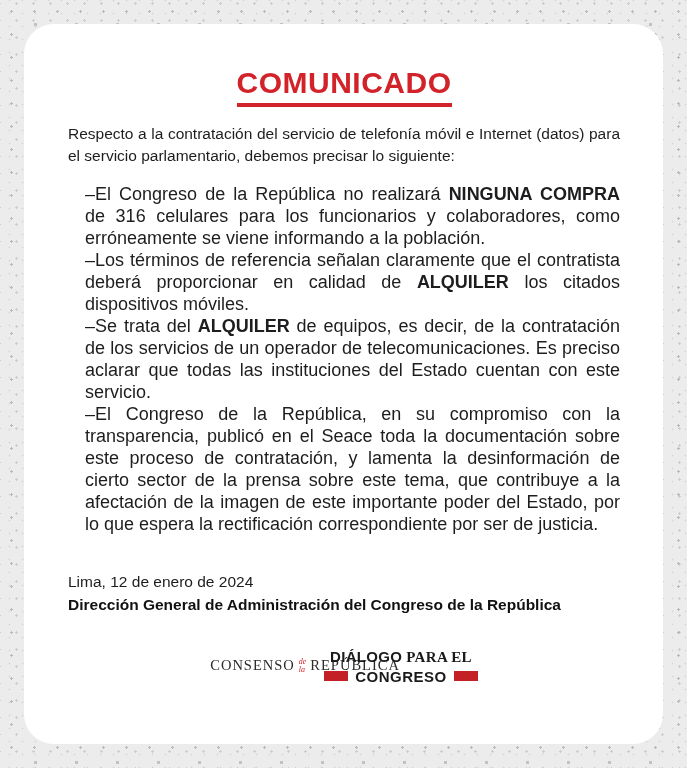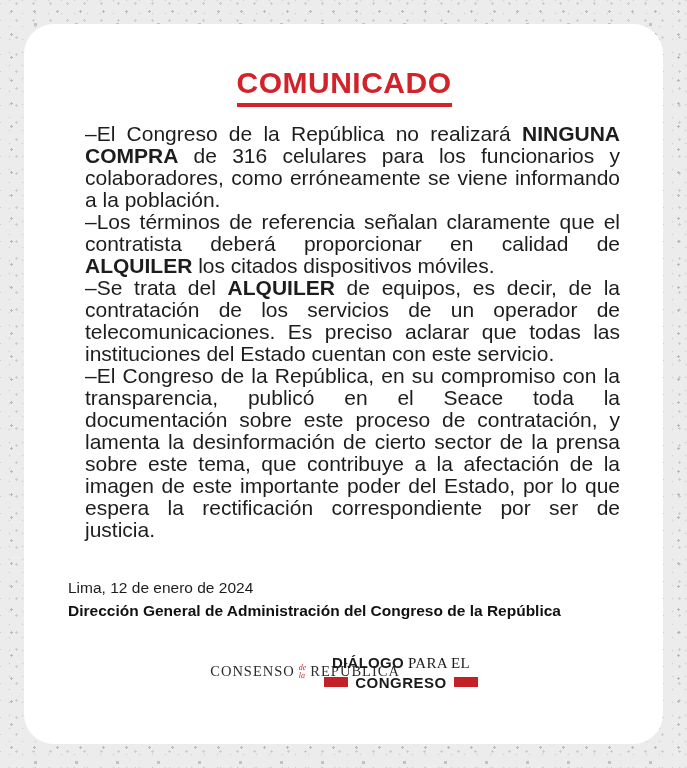--- a/index.html
+++ b/index.html
@@ -41,21 +41,21 @@
     font-size: 15.5px;
     line-height: 22px;
     color: #1d1d1f;
     text-align: justify;
   }
   .bullets {
     margin-top: 16px;
     padding-left: 17px;
   }
   .bullets p {
-    font-size: 21px;
+    font-size: 18px;
     line-height: 22px;
     color: #1d1d1f;
     text-align: justify;
   }
   .bullets strong { font-weight: 700; }
   .date-line {
     margin-top: 36px;
     font-size: 15.5px;
     line-height: 22px;
     color: #1d1d1f;
@@ -106,21 +106,21 @@
     line-height: 1;
   }
   .motto { text-align: center; }
   .motto-line1 {
     font-size: 15px;
     color: #1a1a1a;
     letter-spacing: 0.3px;
     white-space: nowrap;
   }
   .motto-line1 .strong-part { font-weight: 700; }
-  .motto-line1 .serif-part { font-family: "Liberation Serif", serif; font-weight: 400; }
+  .motto-line1 .serif-part { font-family: "Liberation Serif", serif; font-weight: 700; }
   .motto-line2 {
     margin-top: 2px;
     display: flex;
     align-items: center;
     justify-content: center;
     gap: 7px;
   }
   .motto-bar { width: 24px; height: 10px; background: var(--red-dark); }
   .motto-line2 .word {
     font-size: 15px;
@@ -138,20 +138,21 @@
 </style>
 </head>
 <body>
 
 <div class="card">
 
   <div class="title-wrap">
     <h1 class="title">COMUNICADO</h1>
   </div>
 
+  <p class="intro">Respecto a la contratación del servicio de telefonía móvil e Internet (datos) para el servicio parlamentario, debemos precisar lo siguiente:</p>
 
   <div class="bullets">
       <p><span>–El Congreso de la República no realizará </span><strong>NINGUNA COMPRA</strong><span> de 316 celulares para los funcionarios y colaboradores, como erróneamente se viene informando a la población.</span></p>
       <p><span>–Los términos de referencia señalan claramente que el contratista deberá proporcionar en calidad de </span><strong>ALQUILER</strong><span> los citados dispositivos móviles.</span></p>
       <p><span>–Se trata del </span><strong>ALQUILER</strong><span> de equipos, es decir, de la contratación de los servicios de un operador de telecomunicaciones. Es preciso aclarar que todas las instituciones del Estado cuentan con este servicio.</span></p>
       <p><span>–El Congreso de la República, en su compromiso con la transparencia, publicó en el Seace toda la documentación sobre este proceso de contratación, y lamenta la desinformación de cierto sector de la prensa sobre este tema, que contribuye a la afectación de la imagen de este importante poder del Estado, por lo que espera la rectificación correspondiente por ser de justicia.</span></p>
     </div>
 
   <p class="date-line">Lima, 12 de enero de 2024</p>
   <p class="signature">Dirección General de Administración del Congreso de la República</p>

